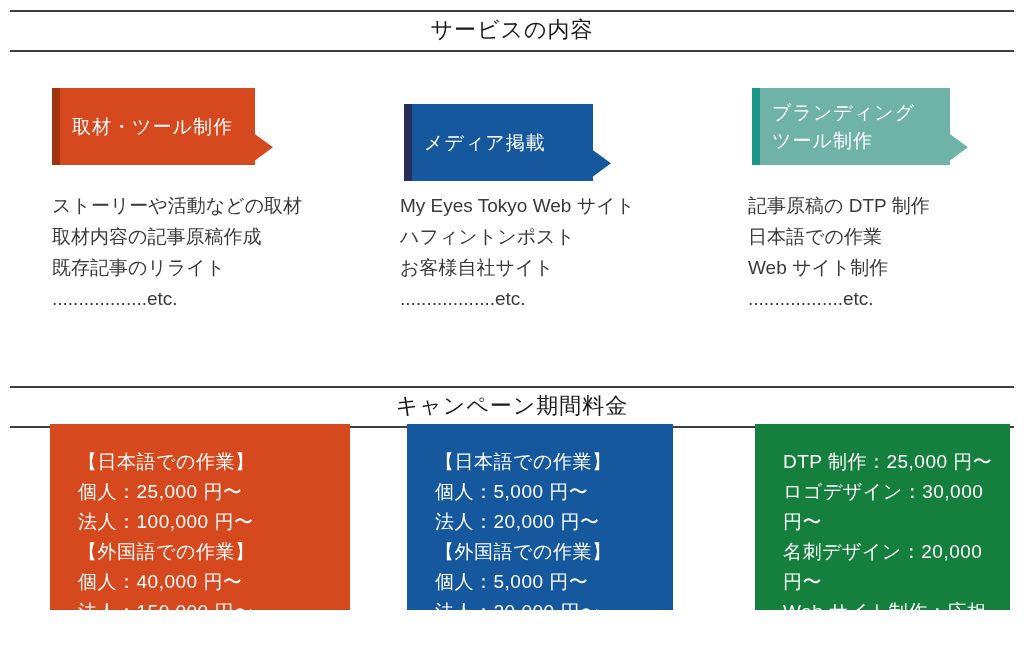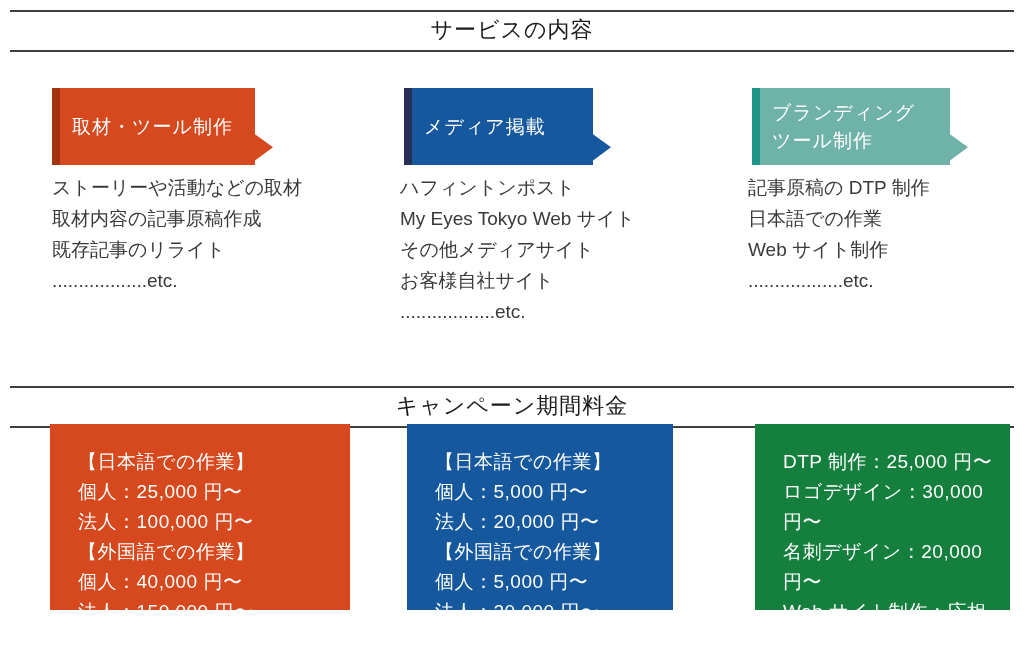--- a/index.html
+++ b/index.html
@@ -19,35 +19,35 @@
   .section-title {
     position: absolute; left: 0; width: 100%;
     text-align: center; font-size: 22px; color: #1a1a1a;
     letter-spacing: 1px;
   }
   .title-1 { top: 15px; }
   .title-2 { top: 391px; }
 
   .ribbon { position: absolute; top: 88px; height: 77px; }
   .ribbon-1 { left: 52px; width: 221px; }
-  .ribbon-2 { left: 404px; width: 207px; }
+  .ribbon-2 { left: 404px; width: 207px; margin-top: 16px; }
   .ribbon-3 { left: 752px; width: 216px; }
   .ribbon-fill {
     position: absolute; inset: 0;
     clip-path: polygon(0 0, calc(100% - 18px) 0, calc(100% - 18px) 60%,
                        100% 77%, calc(100% - 18px) 94%, calc(100% - 18px) 100%, 0 100%);
   }
   .ribbon-strip { position: absolute; left: 0; top: 0; width: 8px; height: 100%; }
   .ribbon-label {
     position: absolute; inset: 0 26px 0 20px;
     display: flex; flex-direction: column; justify-content: center;
     color: #ffffff; font-size: 19px; line-height: 28px; letter-spacing: 1px;
   }
 
-  .service-list { position: absolute; top: 172px; font-size: 19px; line-height: 31px; color: #3a3a3a; }
+  .service-list { position: absolute; top: 190px; font-size: 19px; line-height: 31px; color: #3a3a3a; }
   .service-list-1 { left: 52px; }
   .service-list-2 { left: 400px; }
   .service-list-3 { left: 748px; }
 
   .price-box {
     position: absolute; top: 424px; height: 186px;
     color: #ffffff; font-size: 19px; line-height: 30px;
     padding: 23px 16px 0 28px; letter-spacing: 0.5px;
   }
   .price-box-1 { left: 50px;  width: 300px; }
@@ -89,23 +89,22 @@
   </div>
 
   <div class="service-list service-list-1">
     <div>ストーリーや活動などの取材</div>
     <div>取材内容の記事原稿作成</div>
     <div>既存記事のリライト</div>
     <div>..................etc.</div>
   </div>
 
   <div class="service-list service-list-2">
+    <div>My Eyes Tokyo Web サイト</div>
     <div>ハフィントンポスト</div>
-    <div>My Eyes Tokyo Web サイト</div>
-    <div>その他メディアサイト</div>
     <div>お客様自社サイト</div>
     <div>..................etc.</div>
   </div>
 
   <div class="service-list service-list-3">
     <div>記事原稿の DTP 制作</div>
     <div>日本語での作業</div>
     <div>Web サイト制作</div>
     <div>..................etc.</div>
   </div>

